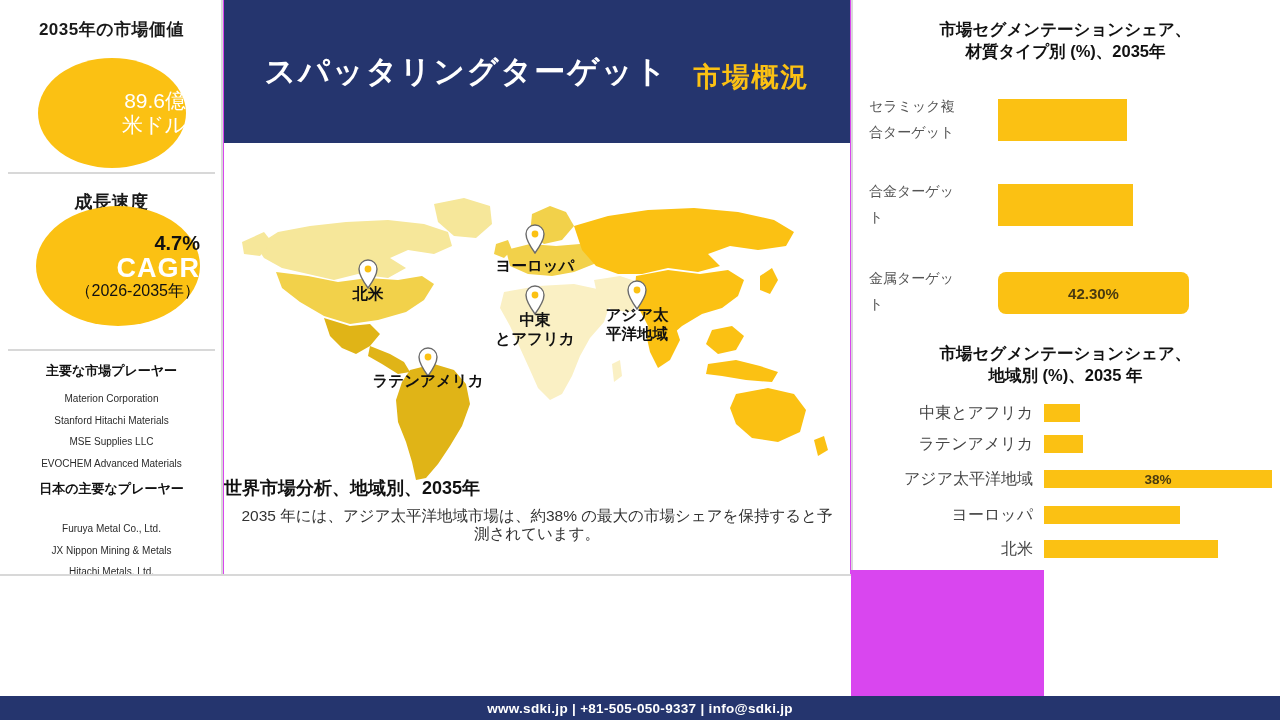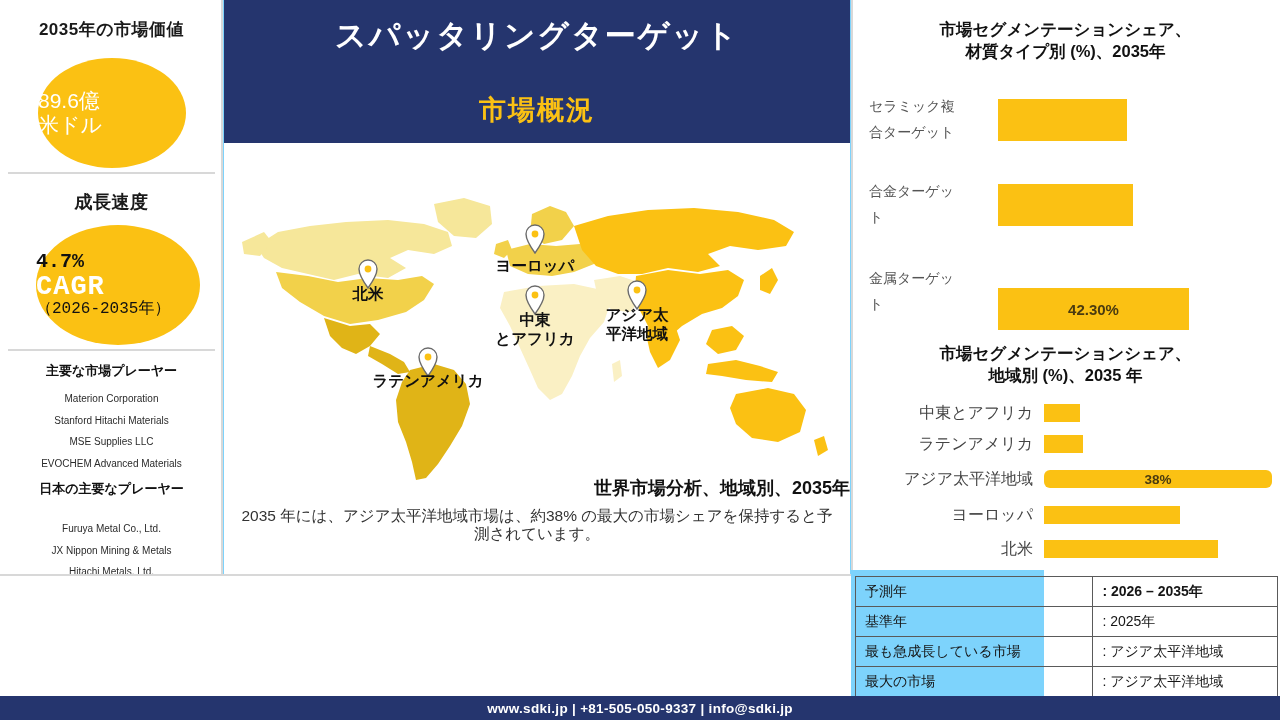--- a/index.html
+++ b/index.html
@@ -2,84 +2,84 @@
 <html><head>
 <meta charset="utf-8">
 <style>
   * { box-sizing: border-box; margin: 0; padding: 0; }
   html, body {
     width: 1280px; height: 720px;
     font-family: "Liberation Sans", "DejaVu Sans", sans-serif;
     background: #ffffff;
     overflow: hidden;
   }
-  #root { position: relative; width: 1044px; height: 720px; background:#7dd3fc; }
+  #root { position: relative; width: 1044px; height: 720px; background:#d946ef; }
 
   
   .left-col {
     position: absolute; left: 0; top: 0; width: 223px; height: 575px;
     background: #fff;
   }
   .lc-div {
     position: absolute; left: 8px; width: 207px; height: 2px;
     background: #d8d8d8;
   }
   .lc-title {
     text-align: center; font-weight: bold; color: #1a1a1a;
     letter-spacing: .5px;
   }
   .bubble {
     position: absolute; border-radius: 50%;
     background: #FBC113; display: flex; flex-direction: column;
-    align-items: flex-start; justify-content: center; text-align: center;
+    align-items: flex-end; justify-content: center; text-align: center;
     line-height: 1.12;
   }
 
   
   #val-bubble { left: 38px; top: 58px; width: 148px; height: 110px; }
   #val-bubble .v1, #val-bubble .v2 { color: #fff; font-size: 21px; font-weight: 500; }
 
   
-  #cagr-bubble { left: 36px; top: 225px; width: 164px; height: 120px; font-family: Liberation Mono, monospace; }
+  #cagr-bubble { left: 36px; top: 206px; width: 164px; height: 120px; }
   #cagr-bubble .c1 { color: #111; font-size: 20px; font-weight: 600; }
   #cagr-bubble .c2 { color: #fff; font-size: 27px; font-weight: bold; letter-spacing: 1px; margin-top:-2px;}
   #cagr-bubble .c3 { color: #111; font-size: 16px; font-weight: 500; margin-top:-1px;}
 
   .players-head {
     text-align: center; font-weight: bold; font-size: 13px; color: #111;
   }
   .player-line {
     text-align: center; font-size: 10px; color: #2b2b2b; line-height: 21.5px;
     font-family: Liberation Sans, sans-serif;
   }
 
   
   .header {
     position: absolute; left: 224px; top: 0; width: 626px; height: 143px;
-    background: #25356E; display: flex; flex-direction: column;
+    background: #25356E; display: flex; flex-direction: row;
     align-items: center; justify-content: center; gap: 25px;
   }
   .header h1 { color: #fff; font-size: 31px; font-weight: bold; letter-spacing: 2px; }
   .header h2 { color: #FBC113; font-size: 27px; font-weight: bold; letter-spacing: 2px; margin-top: 10px;}
 
   
   .map-area {
     position: absolute; left: 224px; top: 143px; width: 626px; height: 432px;
     background: #fff; overflow: hidden;
   }
   #worldmap { position:absolute; left: 14px; top: 45px; width: 600px; height: 300px; }
 
   .pin { position: absolute; width: 22px; height: 30px; }
   .maplabel {
     position: absolute; font-size: 15.5px; font-weight: bold; color: #111;
     text-align: center; line-height: 19px; white-space: nowrap;
   }
 
   .map-caption {
-    position: absolute; left: 0; top: 333px; width: 626px; text-align: right;
+    position: absolute; left: 0; top: 333px; width: 626px; text-align: left;
     font-size: 18px; font-weight: bold; color: #111;
   }
   .map-body {
     position: absolute; left: 16px; top: 364px; width: 594px; text-align: center;
     font-size: 15.5px; color: #333; line-height: 18px;
   }
 
   
   .right-col {
     position: absolute; left: 851px; top: 0; width: 429px; height: 570px; background: #fff;
@@ -284,21 +284,21 @@
         <div>ト</div>
       </div>
       <div class="bar-mat" style="left:147px;top:184px;width:135px;">
         <span class="dl"></span>
       </div>
 
       <div class="bar-label-mat" style="left:18px;top:265px;">
         <div>金属ターゲッ</div>
         <div>ト</div>
       </div>
-      <div class="bar-mat" style="left:147px;top:288px;width:191px;">
+      <div class="bar-mat" style="left:147px;top:272px;width:191px;border-radius:8px;">
         <span class="dl">42.30%</span>
       </div>
     </div>
 
     <div class="chart-title" style="position:absolute;left:8px;top:342px;width:413px;">
       <div>市場セグメンテーションシェア、</div>
       <div>地域別 (%)、2035 年</div>
     </div>
 
     <div>
@@ -306,21 +306,21 @@
       <div class="bar-reg" style="left:193px;top:404px;width:36px;">
         <span class="dl"></span>
       </div>
 
       <div class="bar-label-reg" style="left:14px;top:434px;">ラテンアメリカ</div>
       <div class="bar-reg" style="left:193px;top:435px;width:39px;">
         <span class="dl"></span>
       </div>
 
       <div class="bar-label-reg" style="left:14px;top:469px;">アジア太平洋地域</div>
-      <div class="bar-reg" style="left:193px;top:470px;width:228px;border-radius:6px;">
+      <div class="bar-reg" style="left:193px;top:470px;width:228px;">
         <span class="dl">38%</span>
       </div>
 
       <div class="bar-label-reg" style="left:14px;top:505px;">ヨーロッパ</div>
       <div class="bar-reg" style="left:193px;top:506px;width:136px;">
         <span class="dl"></span>
       </div>
 
       <div class="bar-label-reg" style="left:14px;top:539px;">北米</div>
       <div class="bar-reg" style="left:193px;top:540px;width:174px;">
@@ -347,38 +347,18 @@
     
     
 
     
     
 
     
     
   </div>
 
-  <table class="spec-table">
-    <tbody>
-        <tr>
-      <td class="k">予測年</td>
-      <td class="v" style="font-weight:bold;">: 2026 – 2035年</td>
-    </tr>
-    <tr>
-      <td class="k">基準年</td>
-      <td class="v">: 2025年</td>
-    </tr>
-    <tr>
-      <td class="k">最も急成長している市場</td>
-      <td class="v">: アジア太平洋地域</td>
-    </tr>
-    <tr>
-      <td class="k">最大の市場</td>
-      <td class="v">: アジア太平洋地域</td>
-    </tr>
-  </tbody>
-    </table>
 
   <div class="footer">
     <span>www.sdki.jp | +81-505-050-9337 | info@sdki.jp</span>
   </div>
 
 </div>
 
 </body></html>

